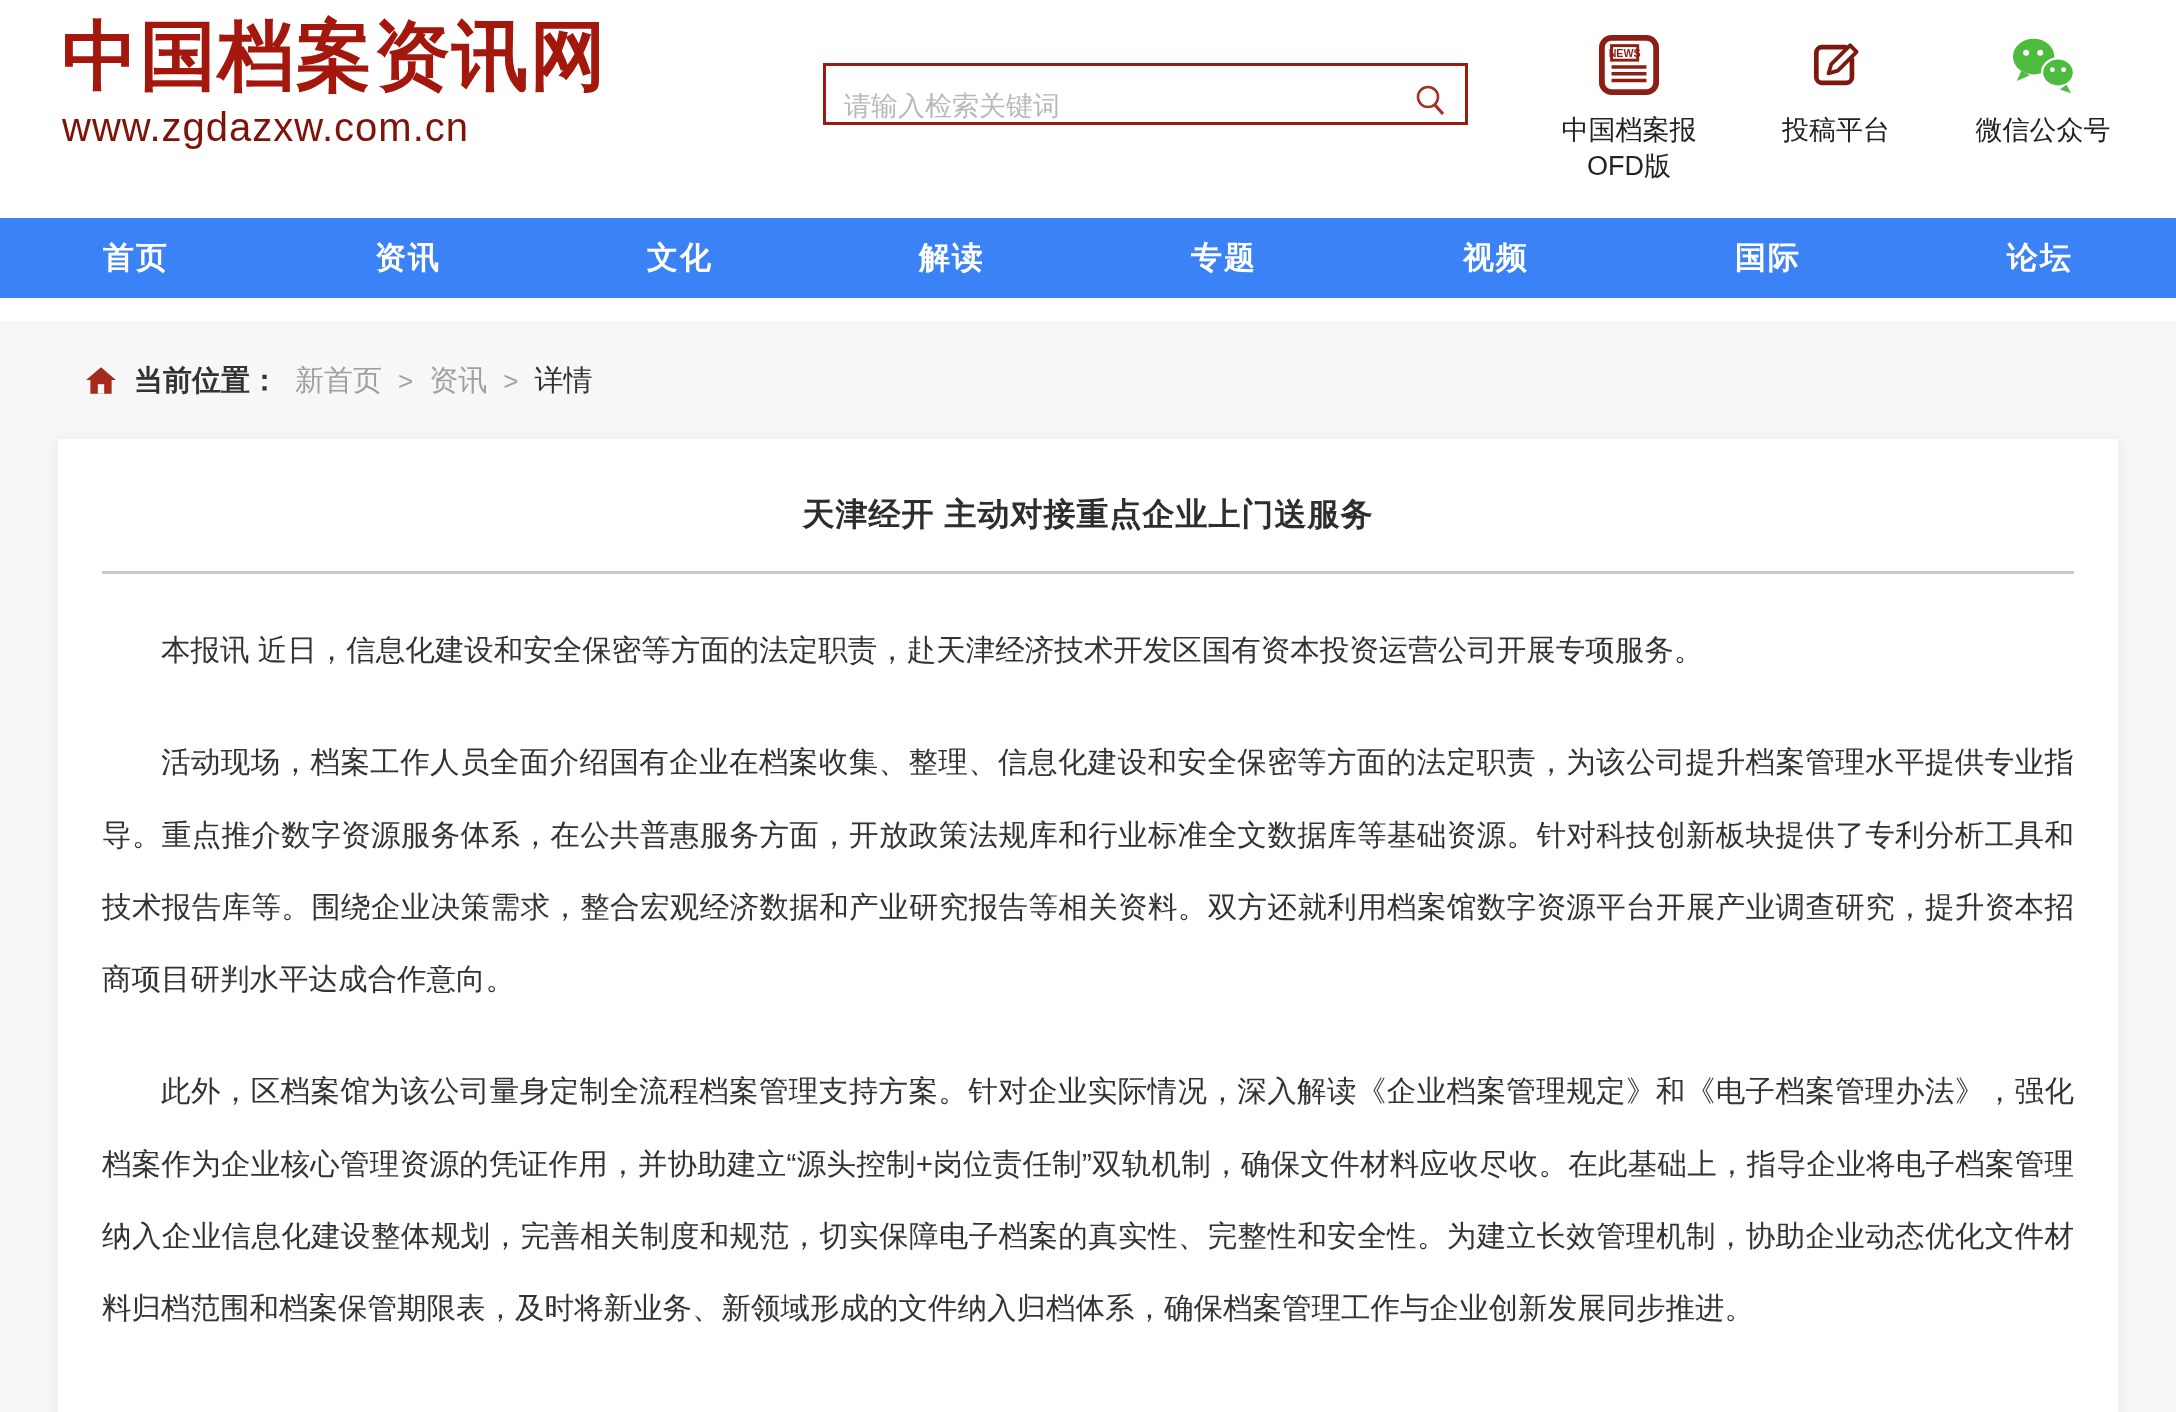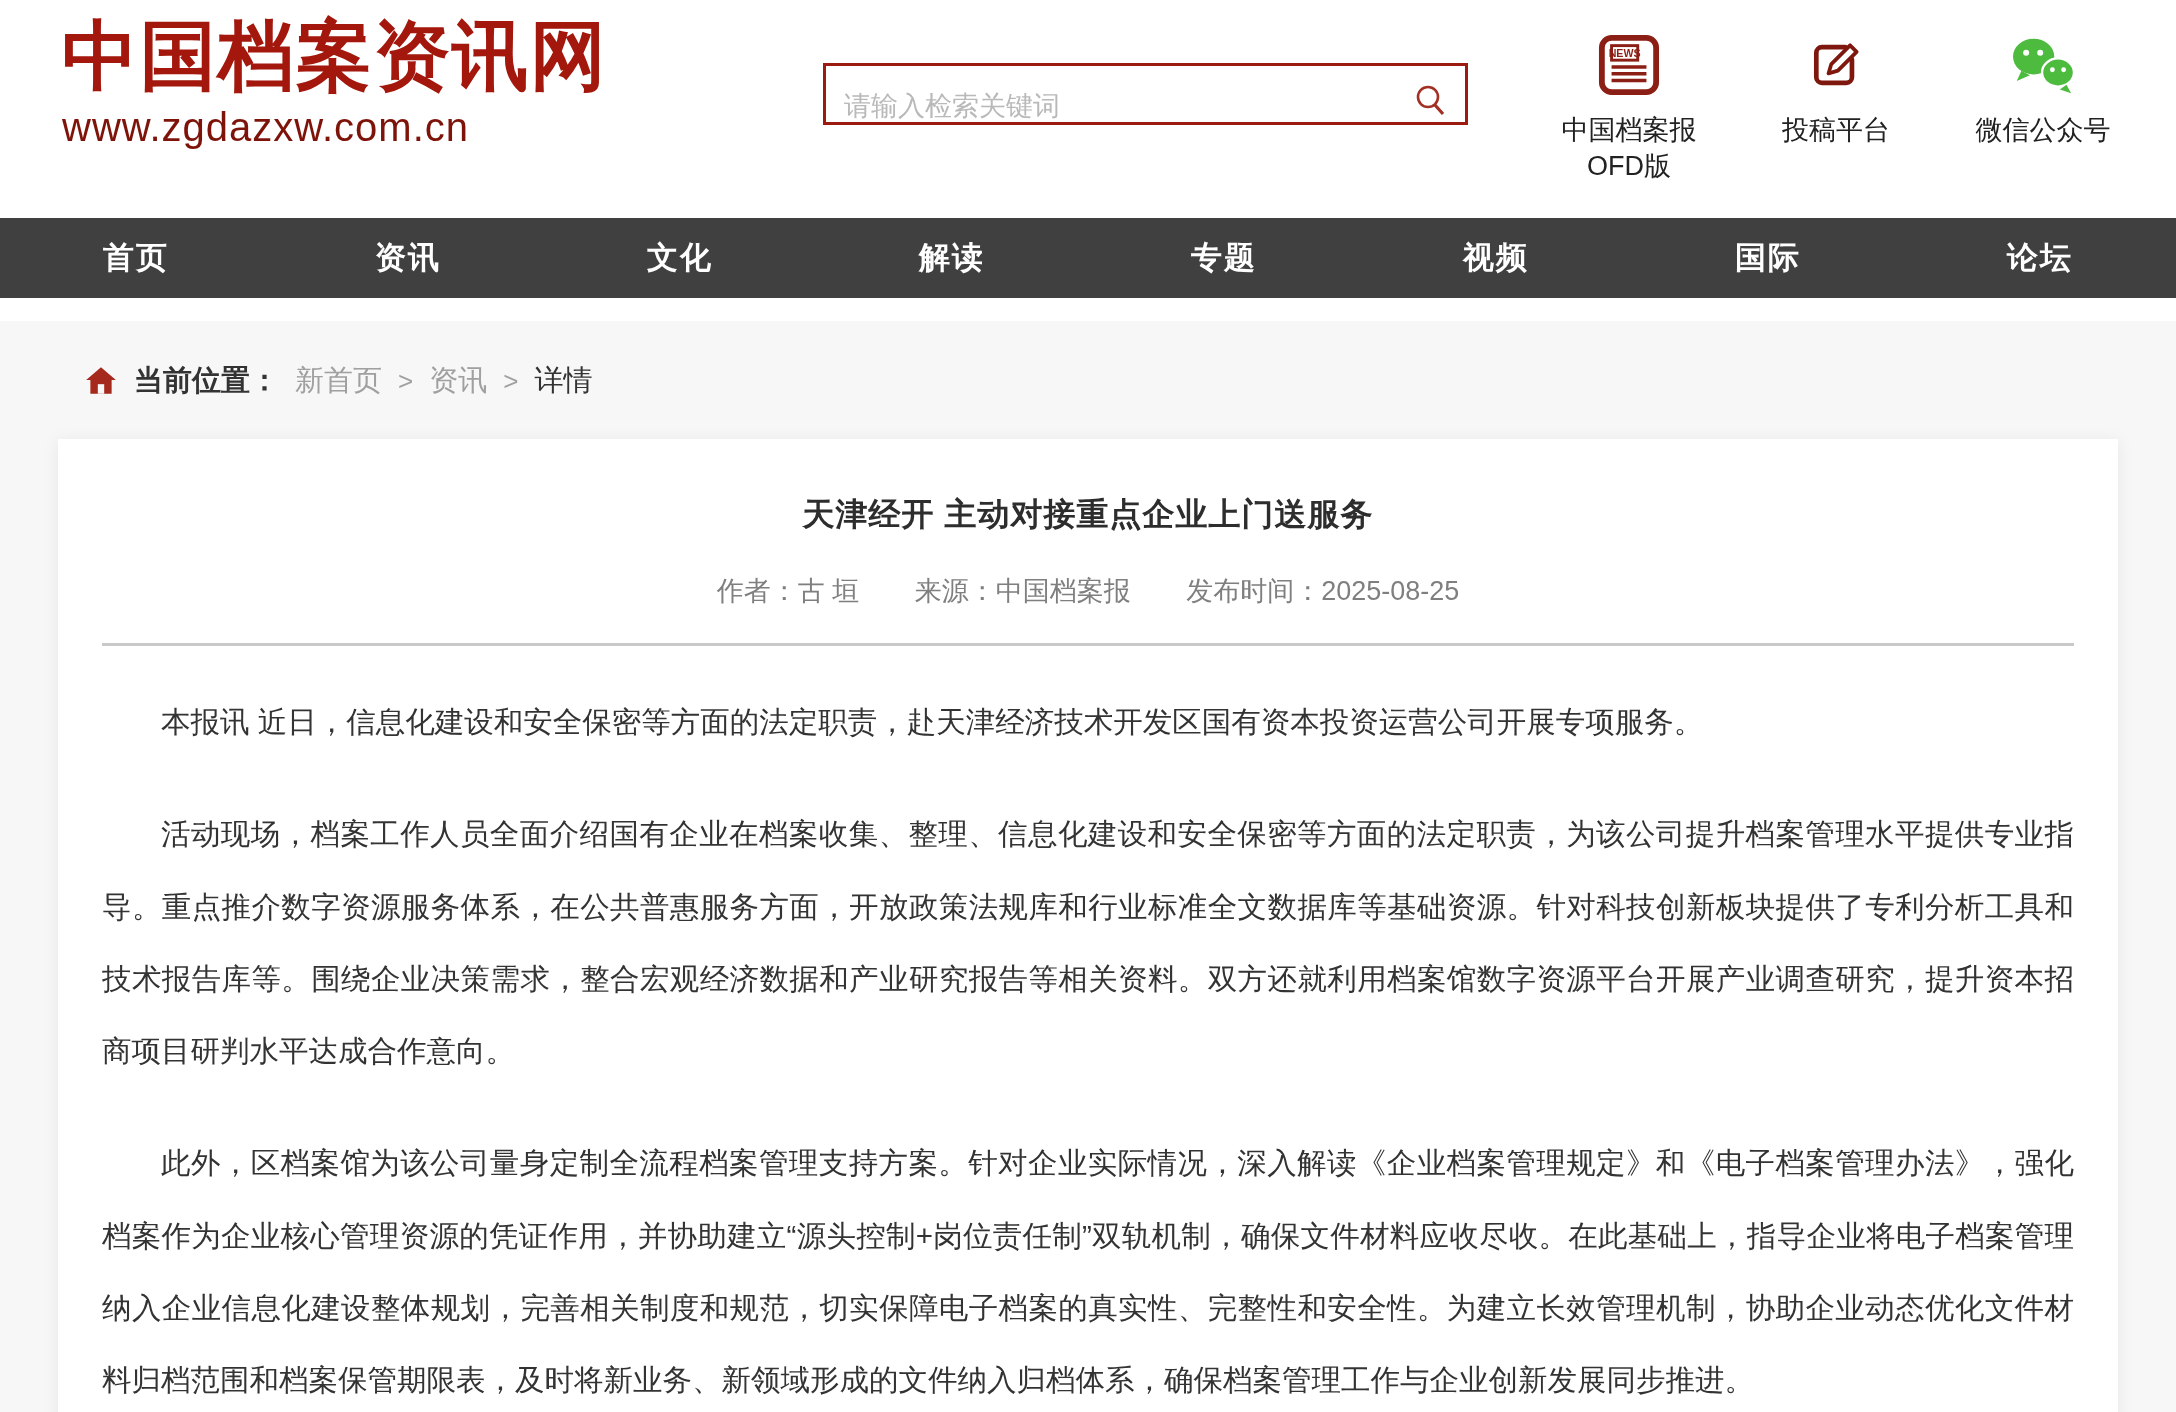--- a/index.html
+++ b/index.html
@@ -30,21 +30,21 @@
     flex: 1; border: none; outline: none; font-size: 27px; color: #333;
     font-family: inherit; background: transparent;
   }
   .search-box input::placeholder { color: #b9b9b9; }
   .search-btn { background: none; border: none; cursor: pointer; display: flex; align-items: center; }
   .header-links { position: absolute; right: 58px; top: 32px; display: flex; gap: 57px; justify-content: space-between; }
   .hlink { display: flex; flex-direction: column; align-items: center; cursor: pointer; min-width: 150px; }
   .hlink .icn { height: 66px; display: flex; align-items: center; justify-content: center; }
   .hlink .lbl { margin-top: 14px; font-size: 27px; color: #222; line-height: 1.35; text-align: center; }
   
-  .nav { display: flex; height: 80px; background: #404040; }
+  .nav { display: flex; height: 80px; background: #3b82f6; }
   .nav-item {
     flex: 1; display: flex; align-items: center; justify-content: center;
     color: #fff; font-size: 31px; font-weight: 700; cursor: pointer; letter-spacing: 2px;
   }
   
   .main { background: #f7f7f7; height: 1114px; margin-top: 23px; }
   .breadcrumb {
     display: flex; align-items: center; gap: 16px;
     padding: 40px 0 0 84px; font-size: 29px;
   }
@@ -156,25 +156,20 @@
     <span class="bc-link">新首页</span>
     <span class="bc-sep">&gt;</span>
     <span class="bc-link">资讯</span>
     <span class="bc-sep">&gt;</span>
     <span class="bc-current">详情</span>
   </div>
 
   <div class="card">
     <h1 class="article-title">天津经开 主动对接重点企业上门送服务</h1>
 
-    <div class="article-meta">
-      <span>作者：古 垣</span>
-      <span>来源：中国档案报</span>
-      <span>发布时间：2025-08-25</span>
-    </div>
 
     <hr class="divider">
 
     <div class="article-body">
       <p>本报讯 近日，信息化建设和安全保密等方面的法定职责，赴天津经济技术开发区国有资本投资运营公司开展专项服务。</p>
       <p>活动现场，档案工作人员全面介绍国有企业在档案收集、整理、信息化建设和安全保密等方面的法定职责，为该公司提升档案管理水平提供专业指导。重点推介数字资源服务体系，在公共普惠服务方面，开放政策法规库和行业标准全文数据库等基础资源。针对科技创新板块提供了专利分析工具和技术报告库等。围绕企业决策需求，整合宏观经济数据和产业研究报告等相关资料。双方还就利用档案馆数字资源平台开展产业调查研究，提升资本招商项目研判水平达成合作意向。</p>
       <p>此外，区档案馆为该公司量身定制全流程档案管理支持方案。针对企业实际情况，深入解读《企业档案管理规定》和《电子档案管理办法》，强化档案作为企业核心管理资源的凭证作用，并协助建立“源头控制+岗位责任制”双轨机制，确保文件材料应收尽收。在此基础上，指导企业将电子档案管理纳入企业信息化建设整体规划，完善相关制度和规范，切实保障电子档案的真实性、完整性和安全性。为建立长效管理机制，协助企业动态优化文件材料归档范围和档案保管期限表，及时将新业务、新领域形成的文件纳入归档体系，确保档案管理工作与企业创新发展同步推进。</p>
     </div>
   </div>
 

